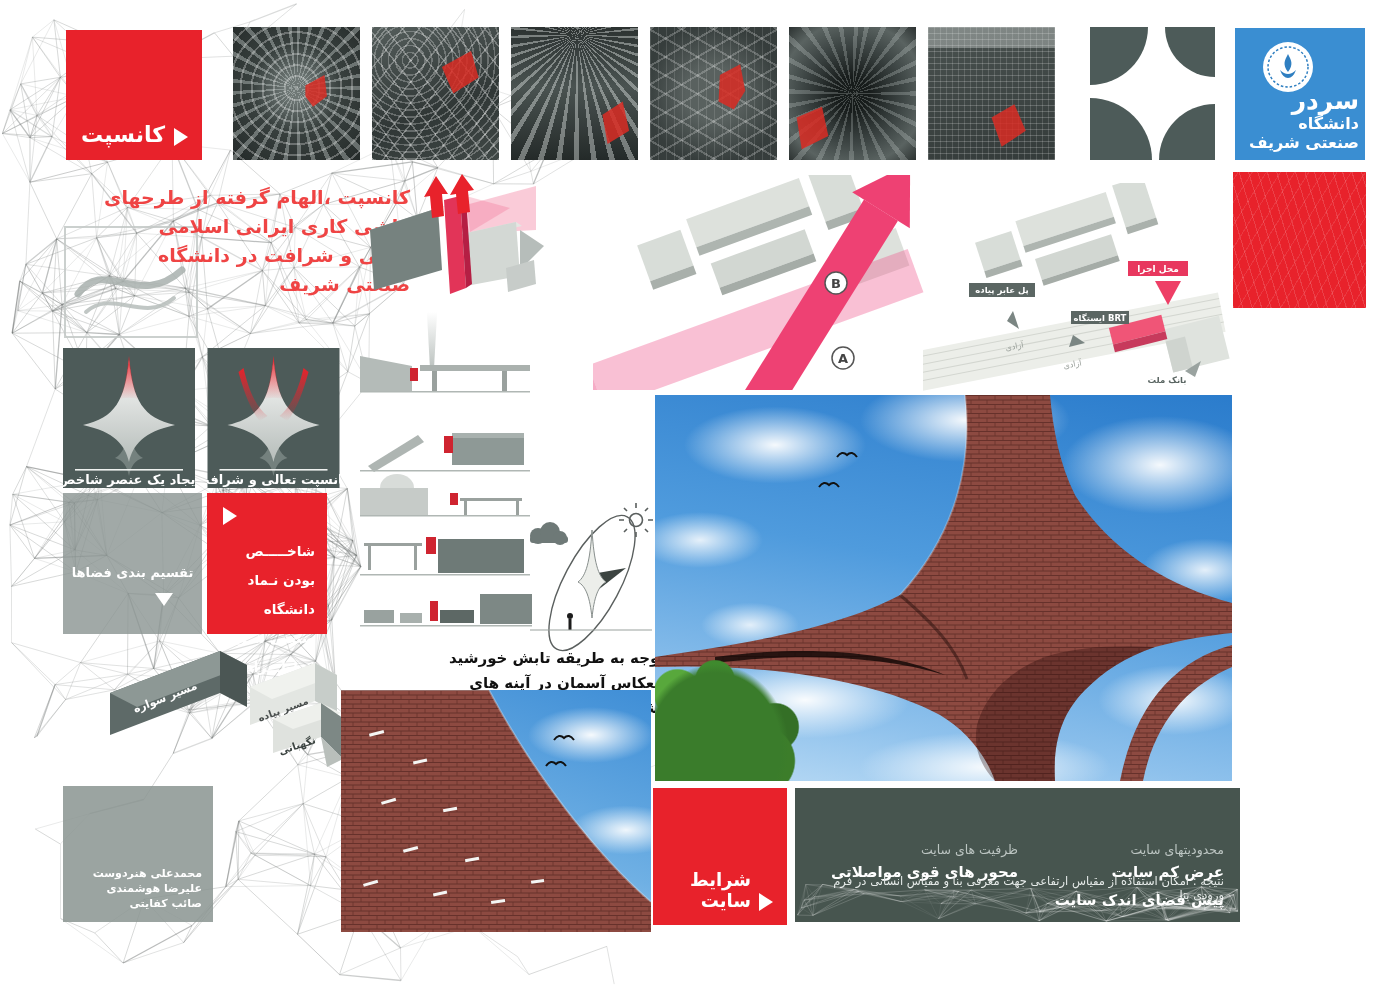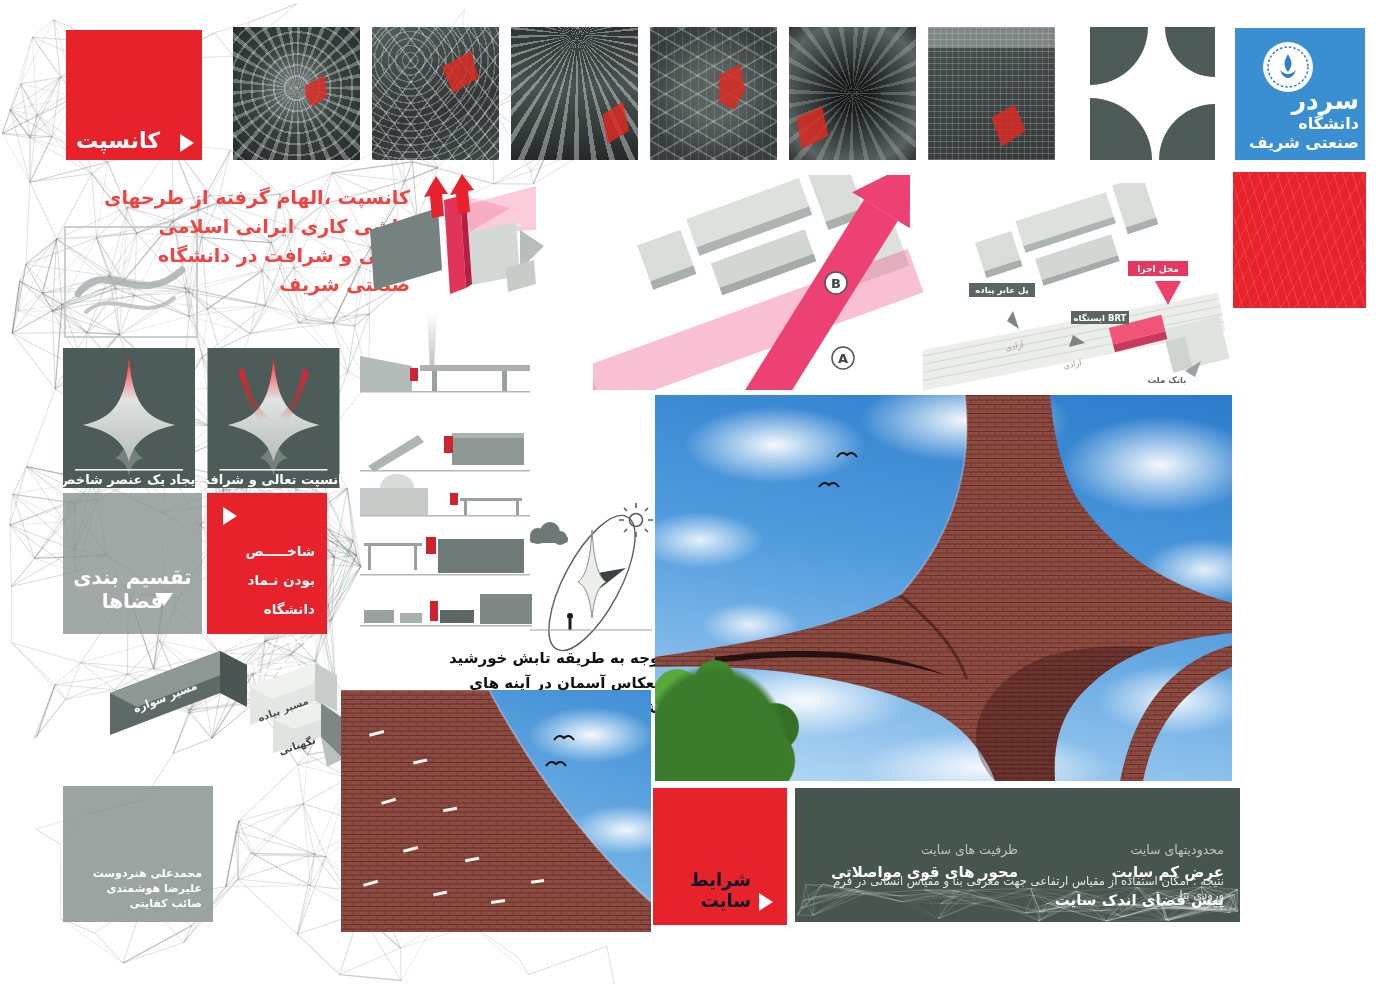--- a/index.html
+++ b/index.html
@@ -2,21 +2,21 @@
 <html lang="fa"><head>
 <meta charset="utf-8">
 <style>
   html,body{margin:0;padding:0;background:#fff;}
   #poster{position:relative;width:1400px;height:990px;background:#fff;overflow:hidden;
           font-family:"DejaVu Sans",sans-serif;}
   svg text{font-family:"DejaVu Sans",sans-serif;}
   .abs{position:absolute;}
   
   .concept-box{left:66px;top:30px;width:136px;height:130px;background:#e8222b;
-    display:flex;align-items:flex-end;direction:rtl;padding:8px;box-sizing:border-box;gap:20px;}
+    display:flex;align-items:flex-end;direction:rtl;padding:14px;box-sizing:border-box;gap:9px;}
   .tri-r{width:0;height:0;border-top:9px solid transparent;border-bottom:9px solid transparent;
     border-left:14px solid #fff;}
   .concept-box .lbl{color:#fff;font-weight:bold;font-size:22px;line-height:22px;}
   .tile{position:absolute;top:27px;width:127px;height:133px;background:#394140;overflow:hidden;}
   .tile .accent{position:absolute;inset:0;background:#d92b23;opacity:.85;}
   .t1{background:repeating-radial-gradient(circle at 50% 46%, rgba(255,255,255,.28) 0 2px, rgba(255,255,255,0) 2px 11px),
       repeating-conic-gradient(from 0deg at 50% 46%, rgba(220,228,226,.35) 0deg 3.5deg, rgba(20,24,23,0) 3.5deg 11deg),
       radial-gradient(circle at 50% 46%, #6f7876 0 12%, #39413f 45%, #242a29 100%);}
   .t1 .accent{clip-path:polygon(57% 44%,72% 36%,74% 52%,63% 60%,57% 52%);}
   .t2{background:repeating-linear-gradient(52deg, rgba(255,255,255,.3) 0 1.5px, transparent 1.5px 13px),
@@ -52,21 +52,21 @@
       #e8222b;}
   
   .intro{left:95px;top:183px;width:315px;direction:rtl;text-align:right;color:#ef4444;
     font-size:19px;font-weight:bold;line-height:29px;}
   .callig{left:64px;top:226px;width:130px;height:108px;border:2px solid #c3c8c6;opacity:.85;}
   
   .thumb1{left:63px;top:348px;width:132px;height:140px;}
   .thumb2{left:207px;top:348px;width:133px;height:140px;}
   .division-box{left:63px;top:493px;width:139px;height:141px;background:rgba(138,148,145,.8);}
   .division-box .lbl{position:absolute;top:72px;left:0;right:0;text-align:center;color:#fff;
-    font-weight:bold;font-size:20px;direction:rtl;}
+    font-weight:bold;font-size:13px;direction:rtl;}
   .division-box .tri-d{position:absolute;left:66%;top:100px;width:0;height:0;
     border-left:9px solid transparent;border-right:9px solid transparent;border-top:13px solid #fff;}
   .landmark-box{left:207px;top:493px;width:120px;height:141px;background:#e8222b;direction:rtl;}
   .landmark-box .tri-r{position:absolute;top:14px;left:16px;transform:scaleX(1);}
   .landmark-box .lines{position:absolute;top:44px;right:12px;left:10px;text-align:right;color:#fff;
     font-weight:bold;font-size:13.5px;line-height:29px;}
   
   .names-panel{left:63px;top:786px;width:150px;height:136px;background:rgba(138,148,145,.85);
     display:flex;align-items:flex-end;direction:rtl;padding:11px;box-sizing:border-box;}
   .names-panel .nm{color:#fff;font-size:11px;font-weight:bold;line-height:15px;text-align:right;}
@@ -101,21 +101,21 @@
     radial-gradient(circle at 40% 25%, #3f8a2e 0 14%, transparent 15%);}
   .brick-photo{left:341px;top:690px;width:310px;height:242px;overflow:hidden;
     background:linear-gradient(200deg,#3f8ed6 0%,#6fb0e4 55%,#b7d9f2 100%);}
   .brick-photo .clouds2{position:absolute;inset:0;background:
     radial-gradient(90px 40px at 250px 45px, rgba(255,255,255,.95), rgba(255,255,255,0) 70%),
     radial-gradient(80px 35px at 285px 140px, rgba(255,255,255,.9), rgba(255,255,255,0) 70%),
     radial-gradient(70px 30px at 225px 215px, rgba(255,255,255,.9), rgba(255,255,255,0) 70%);}
   
   .site-box{left:653px;top:788px;width:134px;height:137px;background:#e8222b;
     display:flex;align-items:flex-end;direction:rtl;padding:14px;box-sizing:border-box;gap:8px;}
-  .site-box .lbl{color:#0f172a;font-weight:bold;font-size:18px;}
+  .site-box .lbl{color:#ffffff;font-weight:bold;font-size:18px;}
   .cond-bar{left:795px;top:788px;width:445px;height:134px;background:#47554f;direction:rtl;overflow:hidden;}
   .cond-col{position:absolute;top:10px;text-align:right;margin-top:44px;}
   .cond-col.limits{right:16px;width:190px;}
   .cond-col.caps{right:222px;width:215px;}
   .cond-title{font-size:12.5px;color:#bcc5c2;margin-bottom:6px;}
   .cond-item{font-size:15px;font-weight:bold;color:#fff;line-height:19px;margin-bottom:9px;}
   .cond-result{position:absolute;top:86px;right:16px;left:10px;text-align:right;
     font-size:11.5px;color:#e6ebe9;}
 </style>
 </head>

